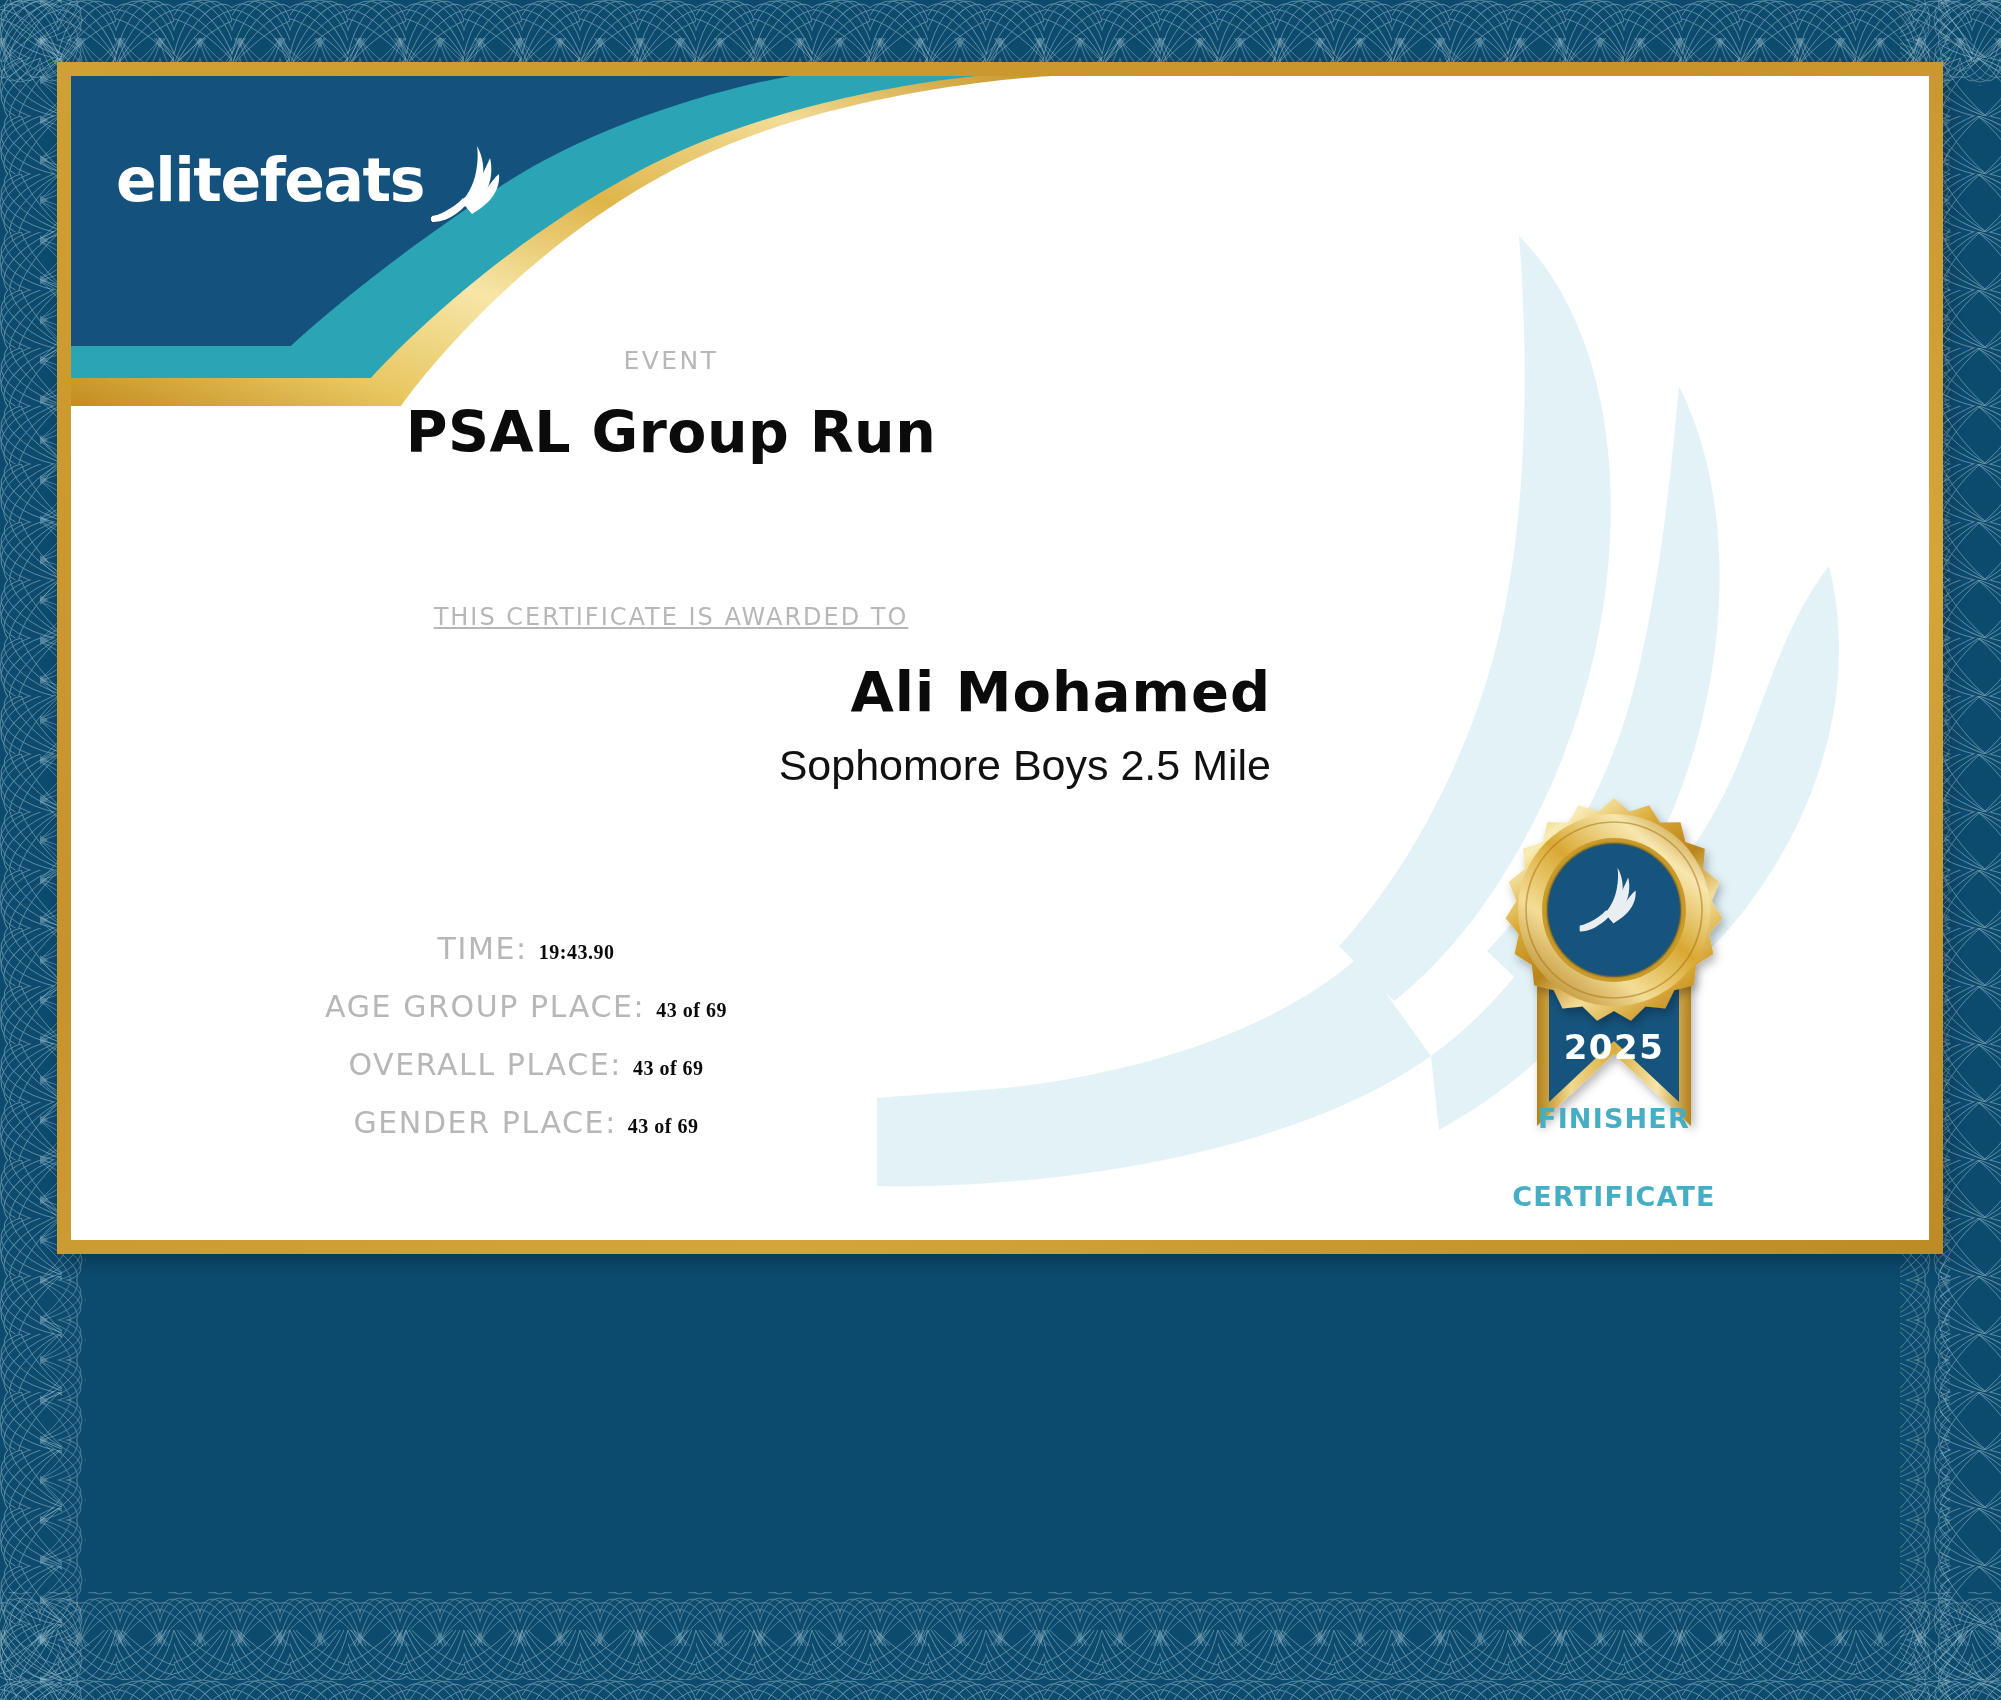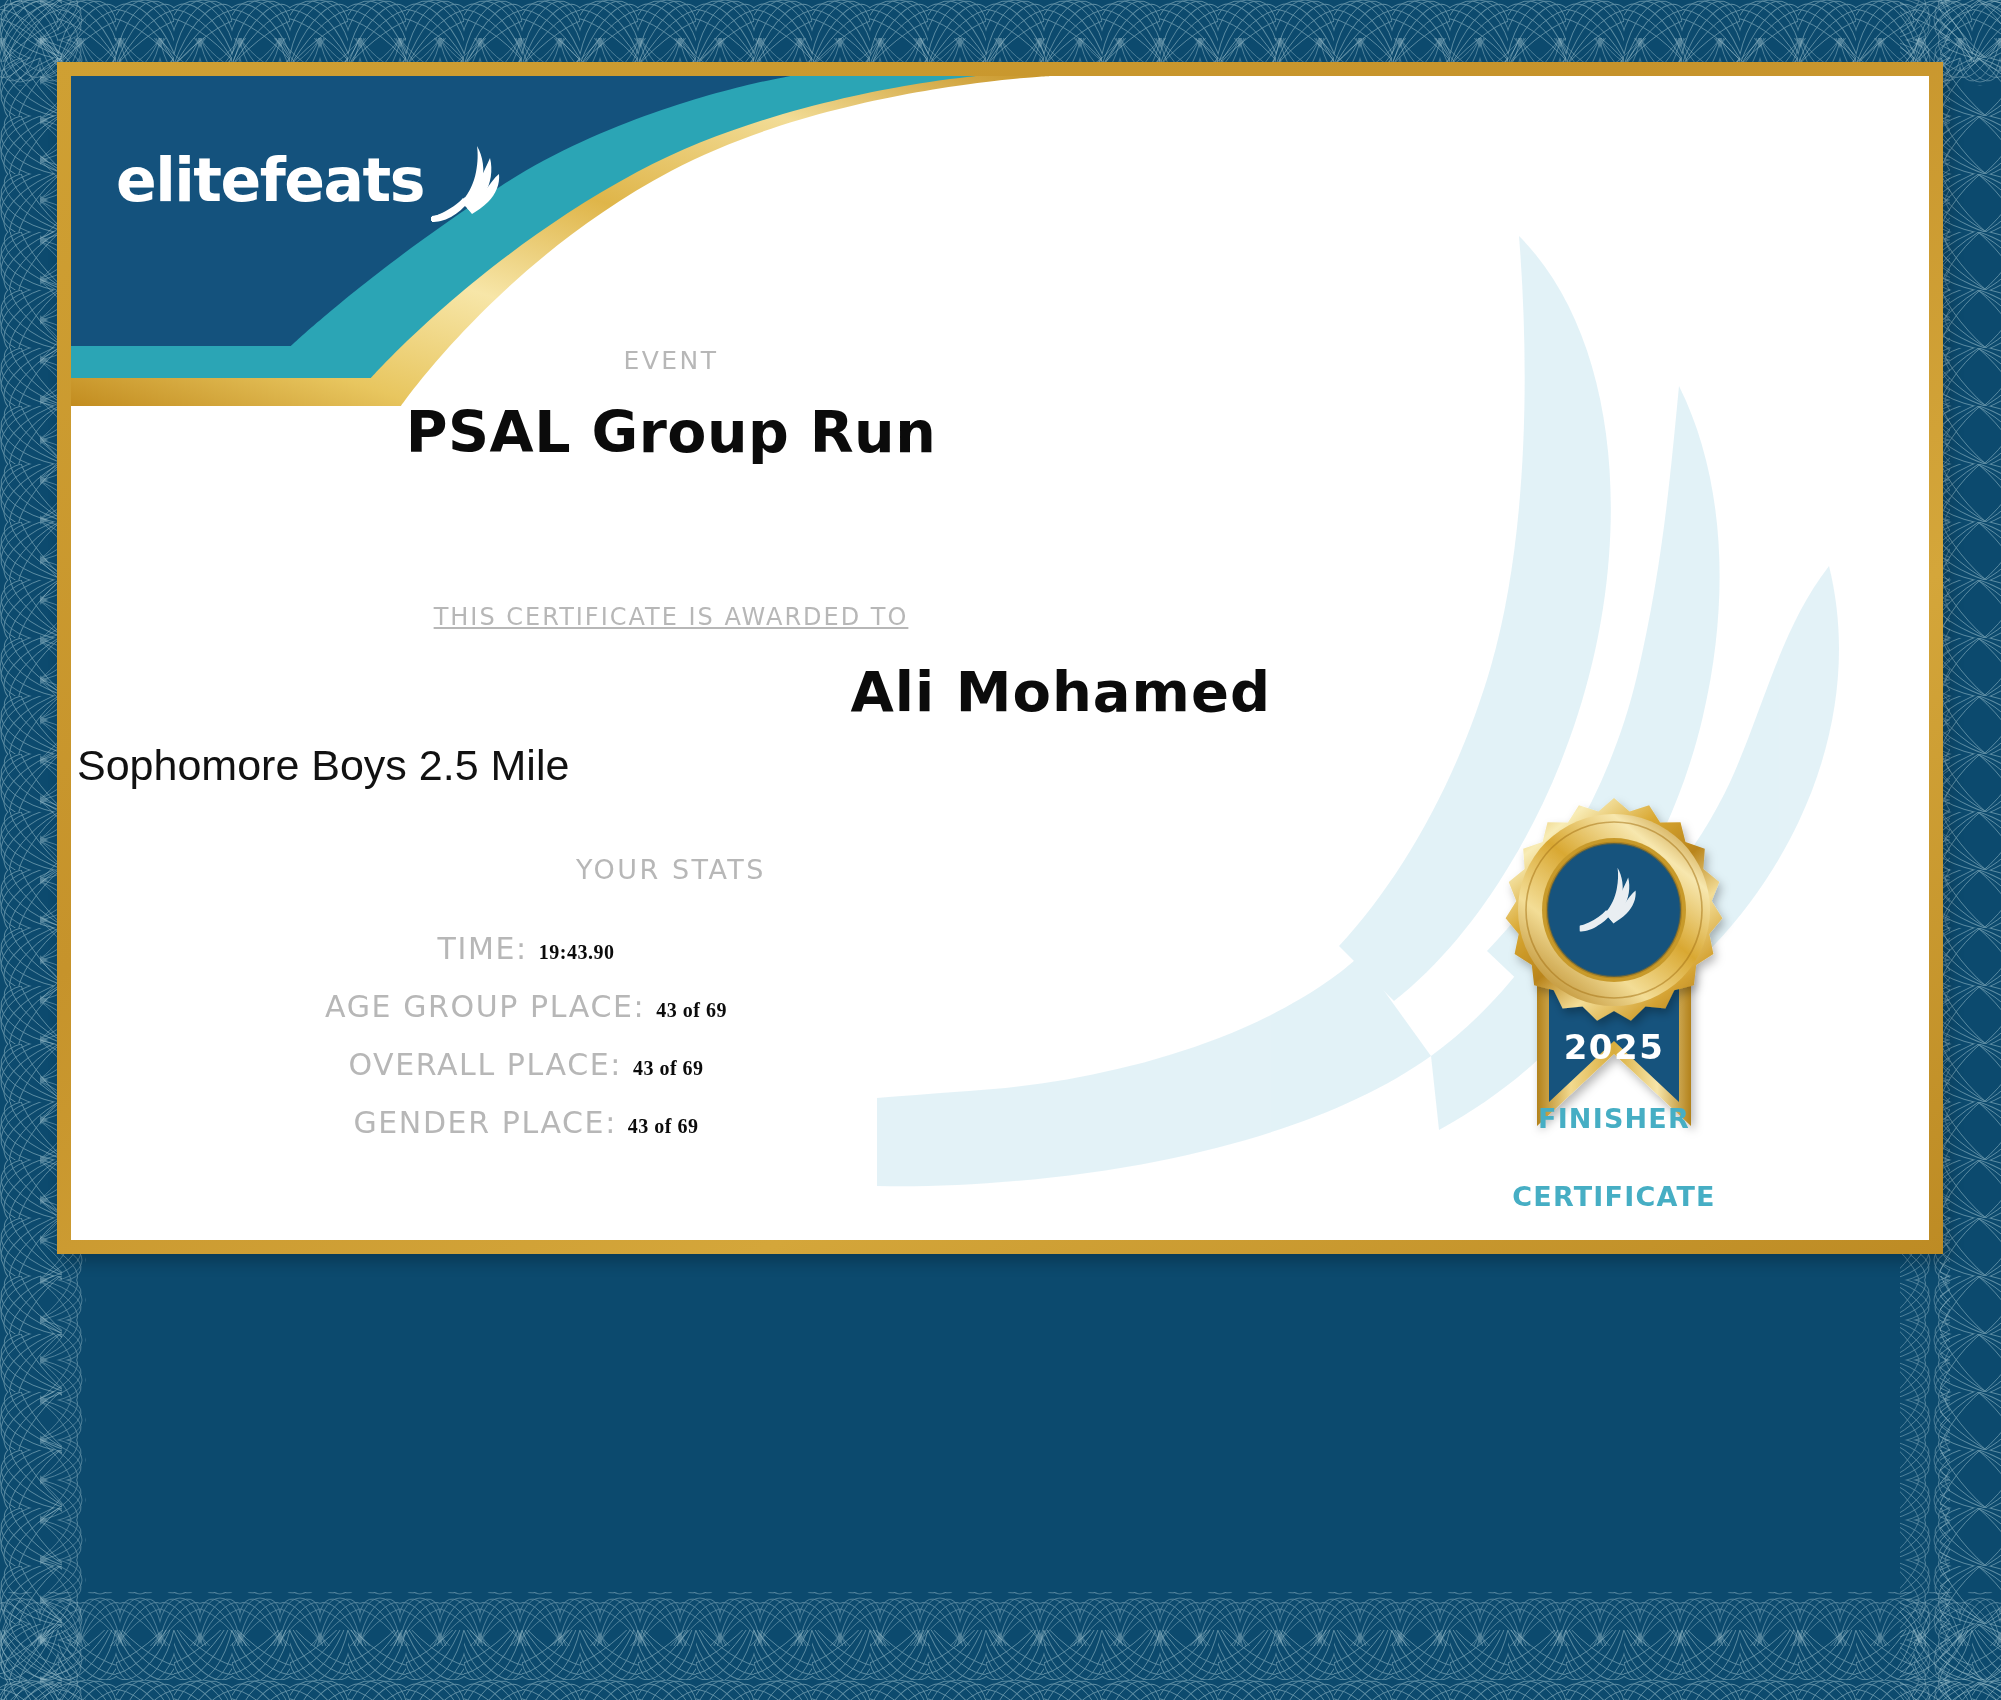--- a/index.html
+++ b/index.html
@@ -150,23 +150,23 @@
     color: #0b0b0b;
     font-family: "DejaVu Sans", sans-serif;
     font-weight: 700;
     font-size: 56px;
     letter-spacing: 1px;
   }
 
   #recipient-division {
     position: absolute;
     top: 665px;
-    left: 6px;
-    width: 100%;
-    text-align: left;
+    left: 0;
+    width: 100%;
+    text-align: right;
     color: #111111;
     font-family: "Liberation Sans", sans-serif;
     font-weight: 400;
     font-size: 43px;
   }
 
   #stats-label {
     position: absolute;
     top: 778px;
     left: 0;
@@ -352,21 +352,20 @@
         <div id="event-label" class="label-caps">EVENT</div>
 
         <div id="event-name">PSAL Group Run</div>
 
         <div id="awarded-label" class="label-caps">THIS CERTIFICATE IS AWARDED TO</div>
 
         <div id="recipient-name">Ali Mohamed</div>
 
         <div id="recipient-division">Sophomore Boys 2.5 Mile</div>
 
-        <div id="stats-label" class="label-caps">YOUR STATS</div>
 
         <div id="stats-list">
           <div class="stat-row">
             <span class="stat-key">TIME:</span>
             <span class="stat-val">19:43.90</span>
           </div>
           <div class="stat-row">
             <span class="stat-key">AGE GROUP PLACE:</span>
             <span class="stat-val">43 of 69</span>
           </div>

